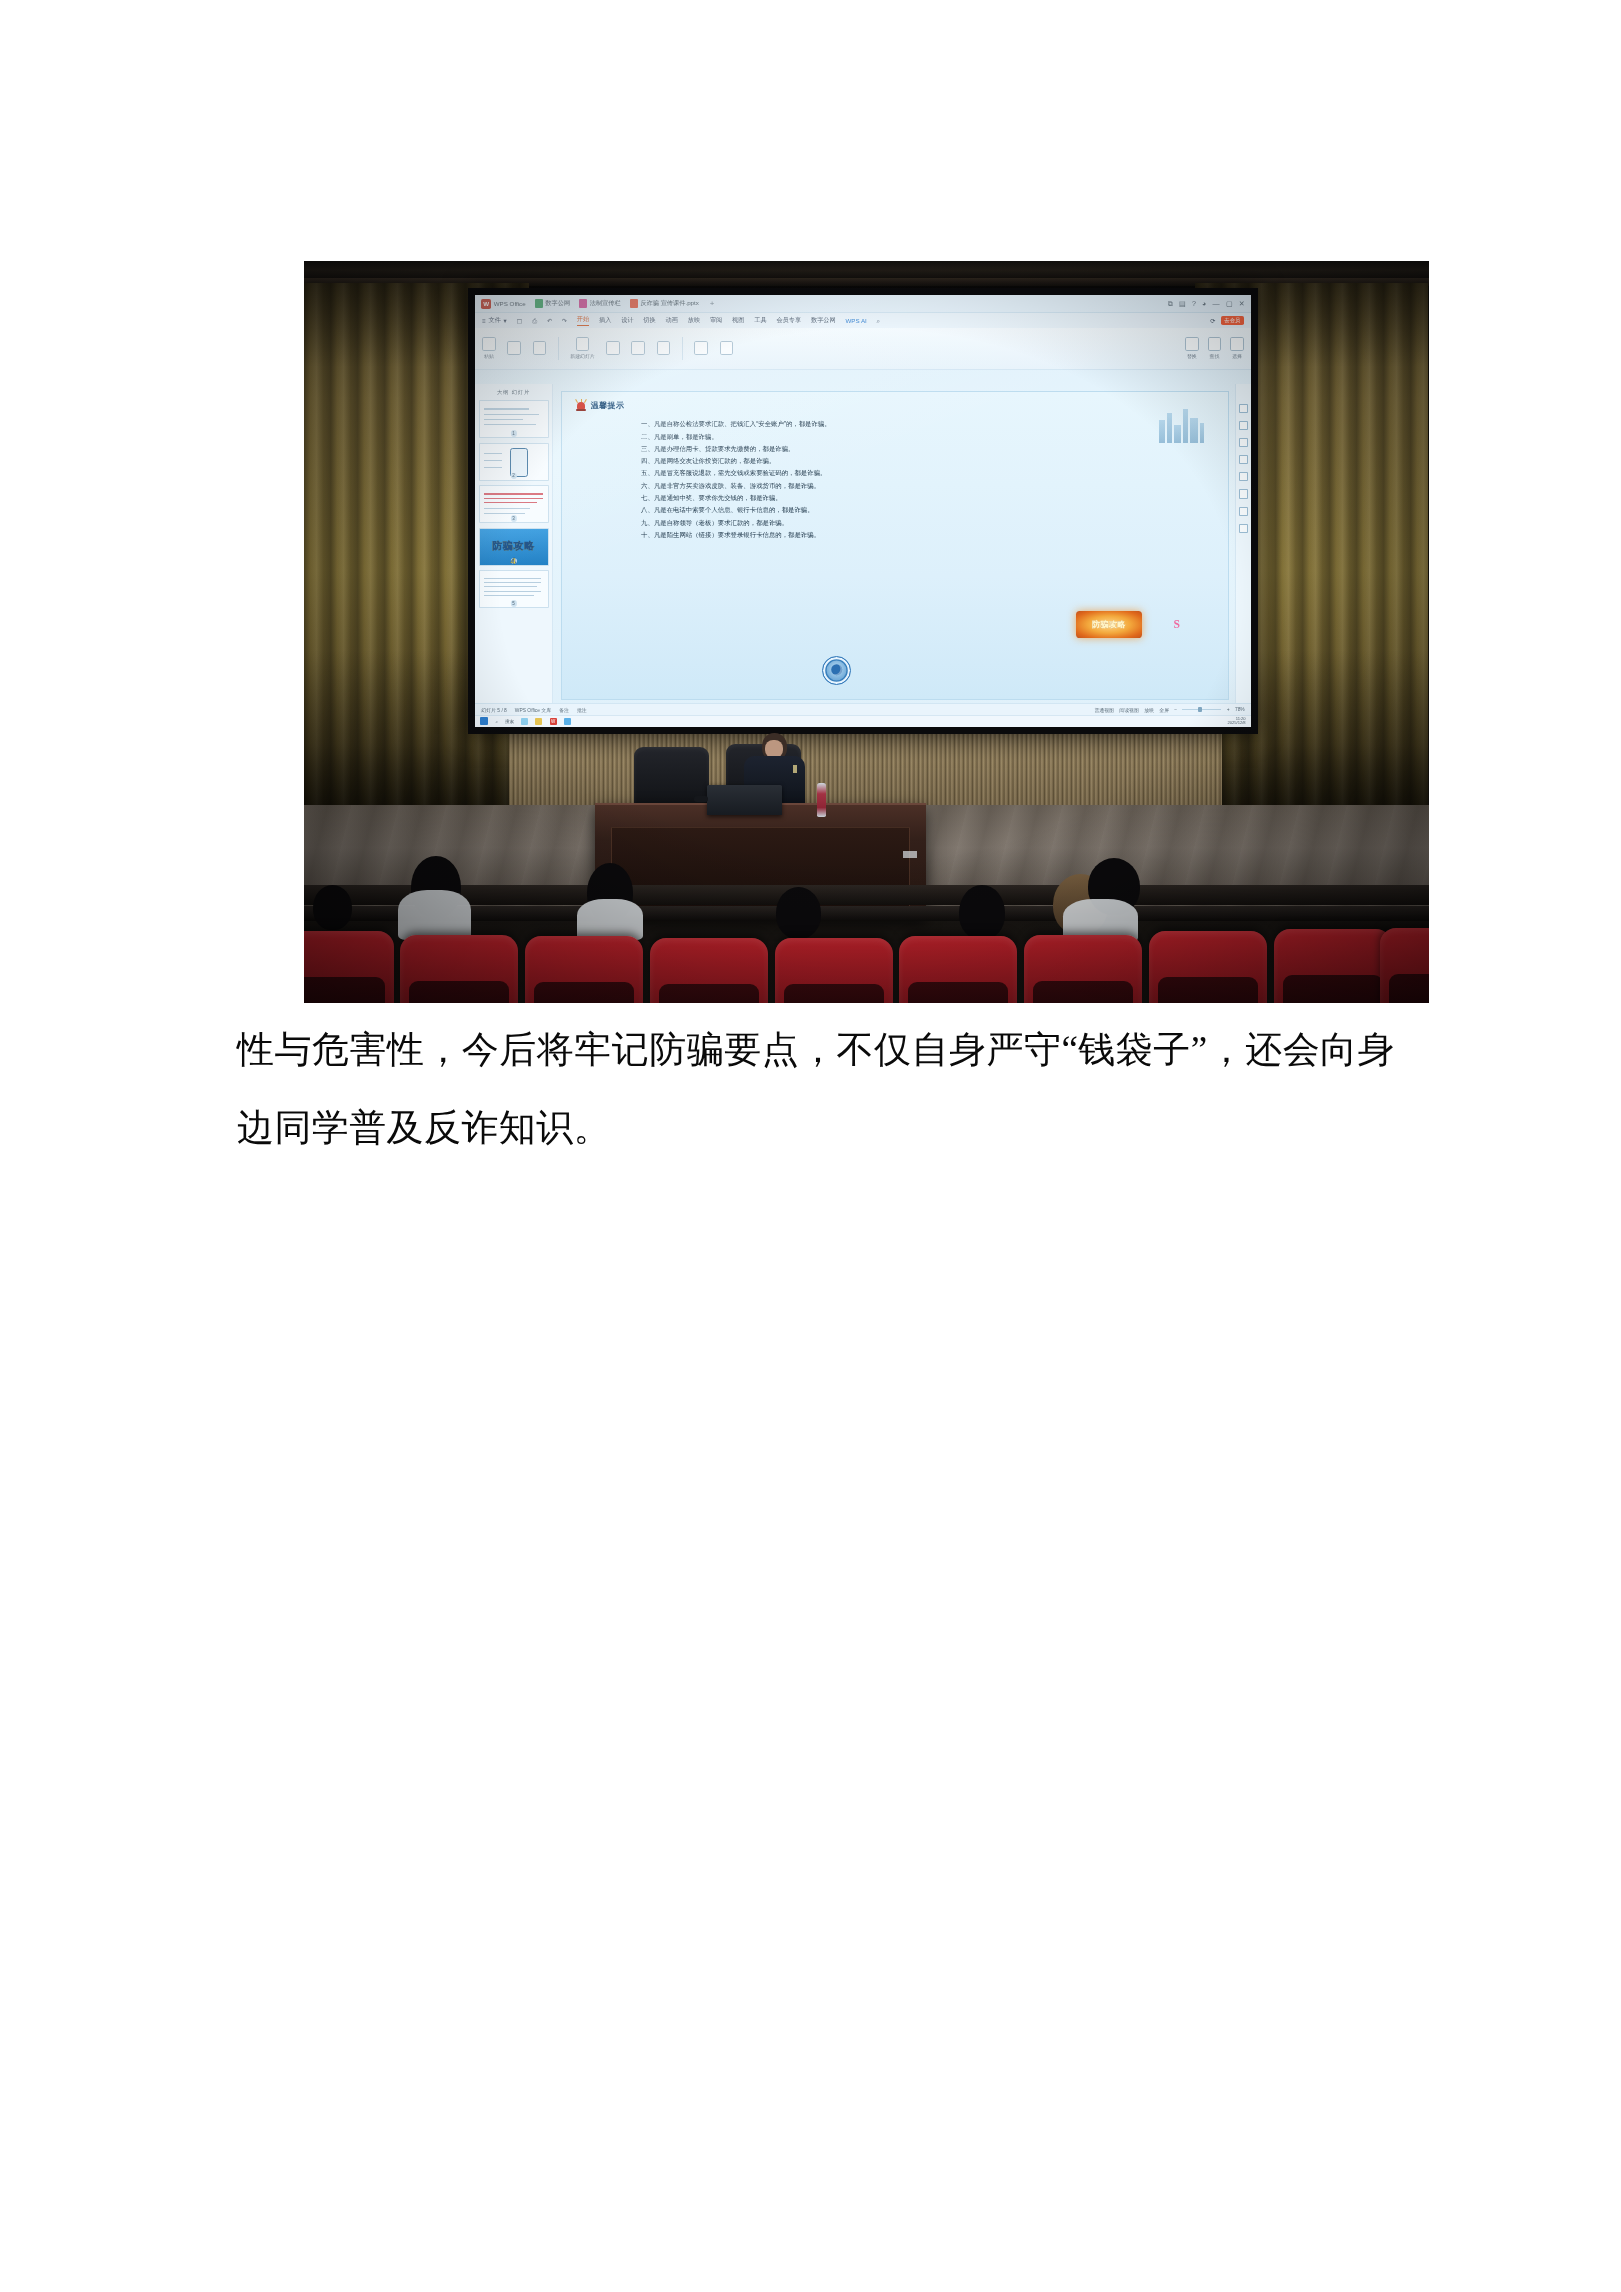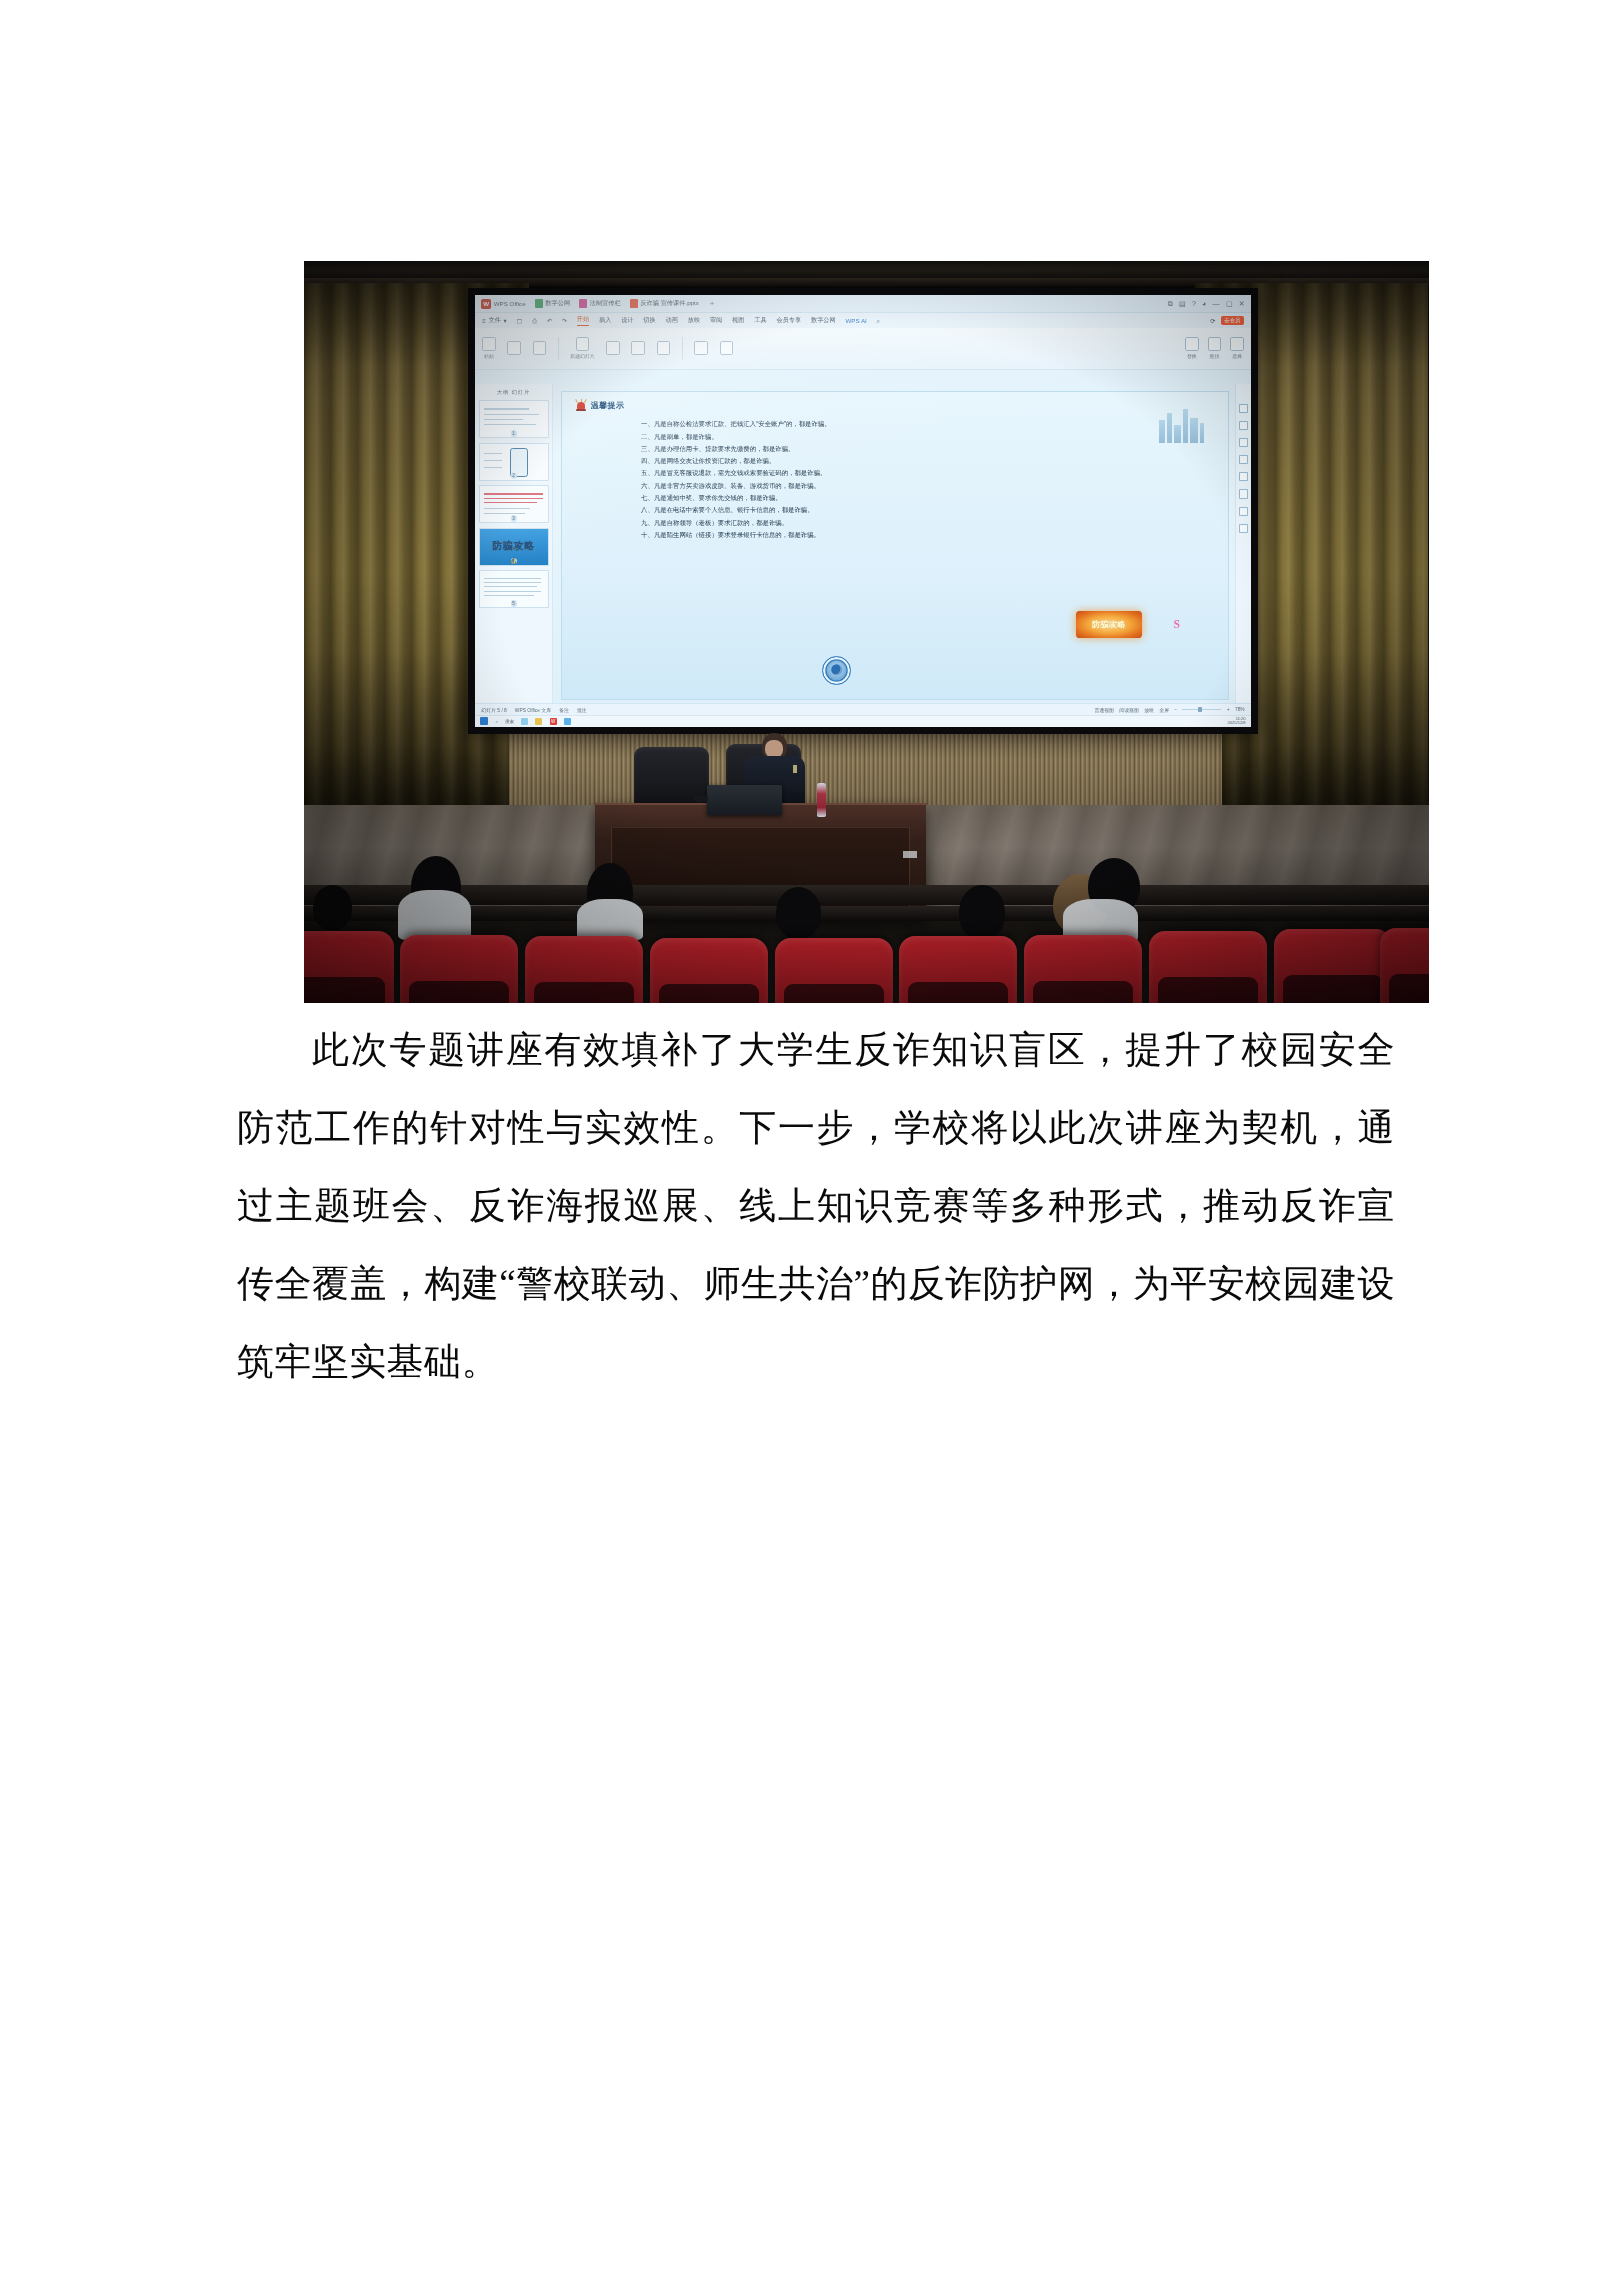--- a/index.html
+++ b/index.html
@@ -754,17 +754,17 @@
       <div class="seat" style="left:720px; top:674px;"></div>
       <div class="seat" style="left:845px; top:670px;"></div>
       <div class="seat" style="left:970px; top:668px;"></div>
       <div class="seat" style="left:1076px; top:667px;"></div>
 
       <div class="vignette"></div>
     </div>
   </figure>
 
   <div class="doc-text">
-    <p class="para para-indent">此次专题讲座有效填补了大学生反诈知识盲区，提升了校园安全防范工作的针对性与实效性。下一步，学校将以此次讲座为契机，通过主题班会、反诈海报巡展、线上知识竞赛等多种形式，推动反诈宣传全覆盖，构建“警校联动、师生共治”的反诈防护网，为平安校园建设筑牢坚实基础。</p>
+    <p class="para">性与危害性，今后将牢记防骗要点，不仅自身严守“钱袋子”，还会向身边同学普及反诈知识。</p>
   </div>
 
 </div>
 
 
 </body></html>

